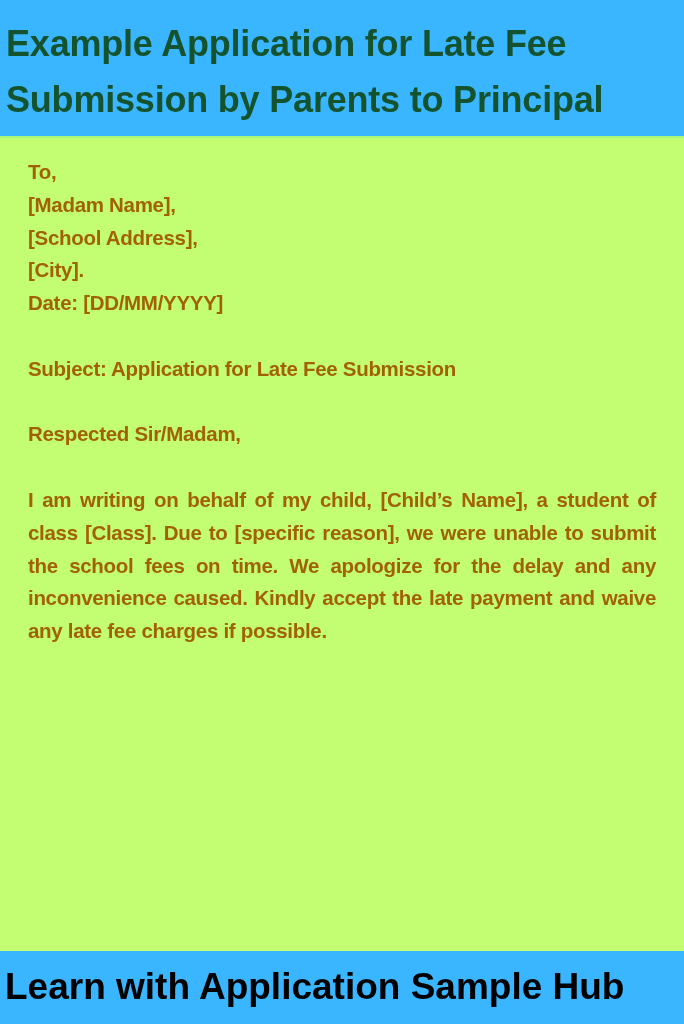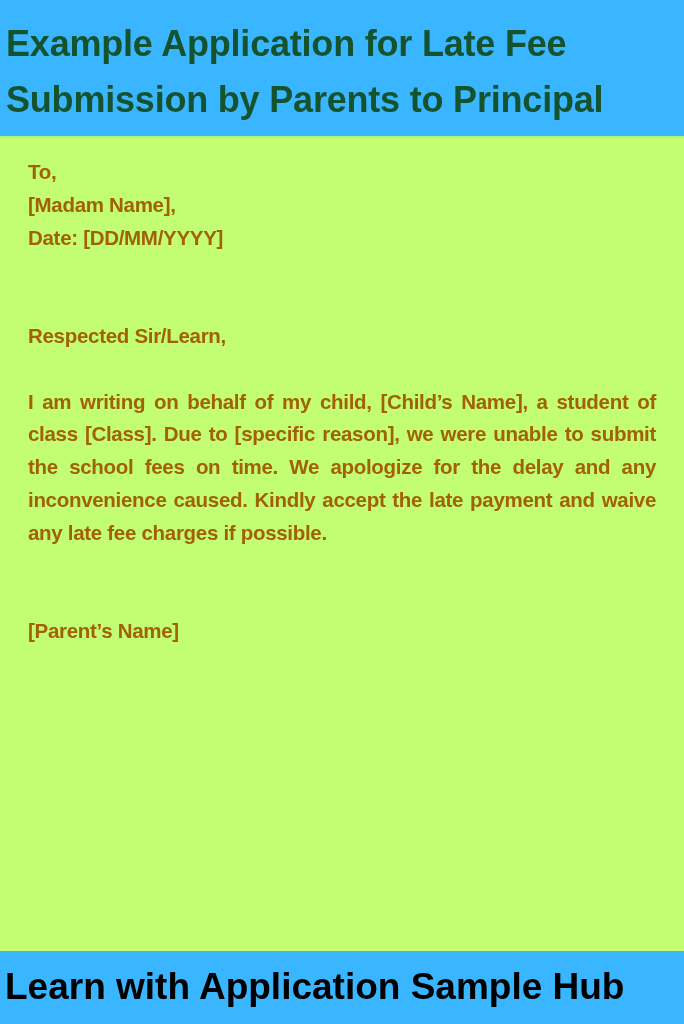--- a/index.html
+++ b/index.html
@@ -44,26 +44,28 @@
 <body>
 
 <div class="header">
   <div class="title">Example Application for Late Fee Submission by Parents to Principal</div>
 </div>
 <div class="header-border"></div>
 
 <div class="letter">
   <span class="line">To,</span>
   <span class="line">[Madam Name],</span>
+  <span class="line">[School Address],</span>
+  <span class="line">[City].</span>
   <span class="line">Date: [DD/MM/YYYY]</span>
   <span class="gap"></span>
+  <span class="line">Subject: Application for Late Fee Submission</span>
   <span class="gap"></span>
-  <span class="line">Respected Sir/Learn,</span>
+  <span class="line">Respected Sir/Madam,</span>
   <span class="gap"></span>
   <span class="para">I am writing on behalf of my child, [Child’s Name], a student of class [Class]. Due to [specific reason], we were unable to submit the school fees on time. We apologize for the delay and any inconvenience caused. Kindly accept the late payment and waive any late fee charges if possible.</span>
   <span class="gap"></span>
   <span class="gap"></span>
-  <span class="line">[Parent’s Name]</span>
 </div>
 
 <div class="footer">
   <div class="tagline">Learn with Application Sample Hub</div>
 </div>
 
 </body></html>

